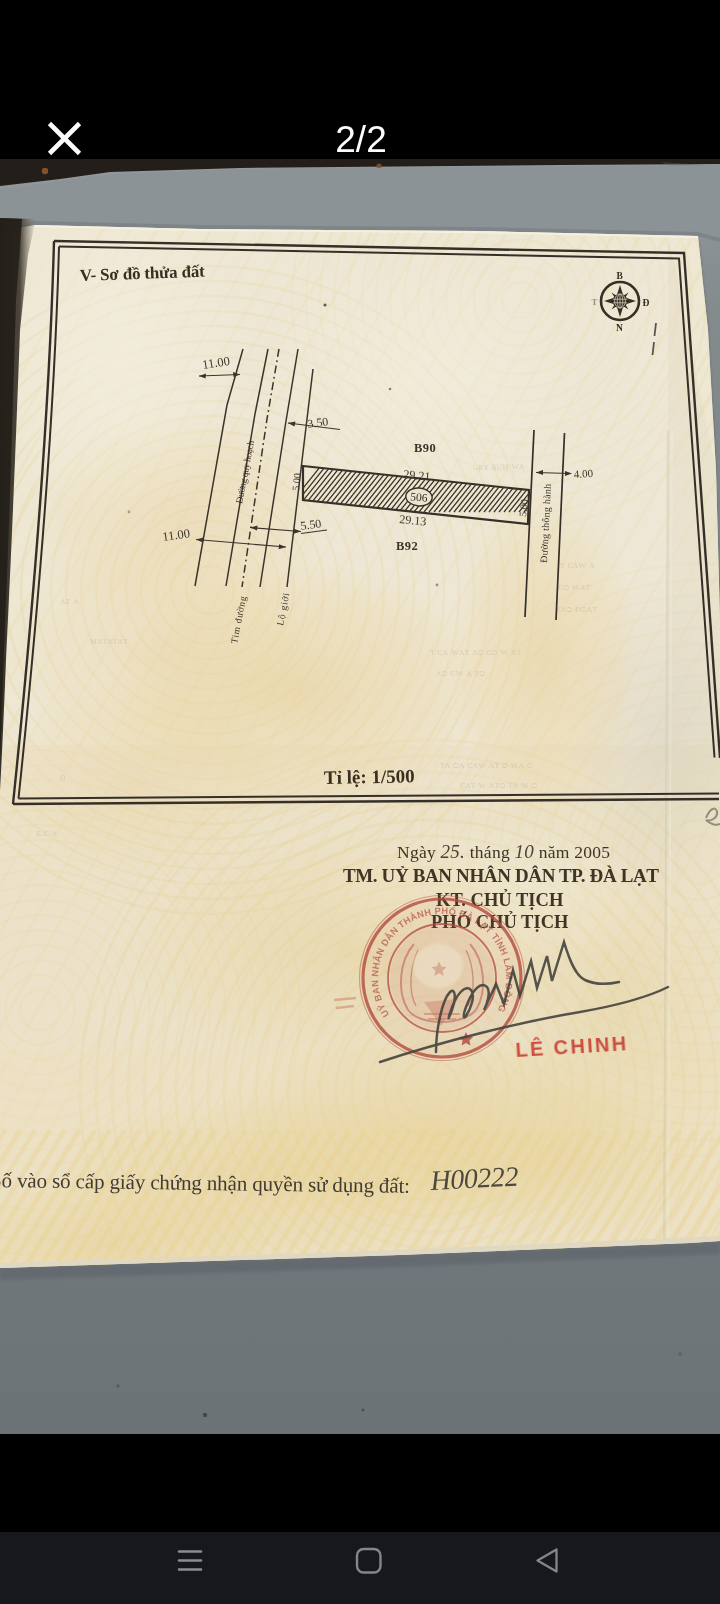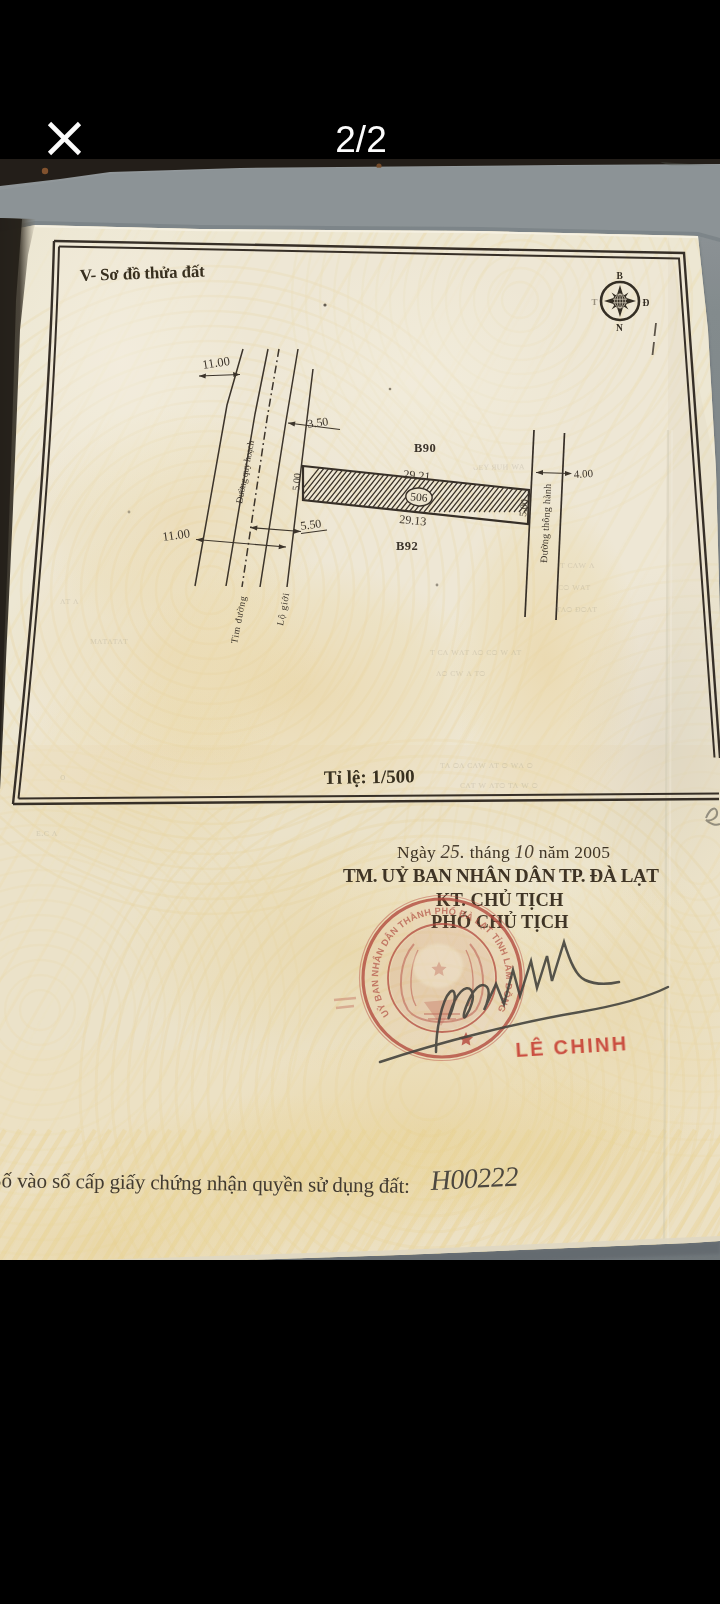--- a/index.html
+++ b/index.html
@@ -1,16 +1,16 @@
 <!DOCTYPE html>
 <html><head>
 <meta charset="utf-8">
 <style>
 html,body{margin:0;padding:0;background:#000;}
-.page{position:relative;width:720px;height:1260px;background:#000;overflow:hidden;font-family:"Liberation Serif",serif;}
+.page{position:relative;width:720px;height:1604px;background:#000;overflow:hidden;font-family:"Liberation Serif",serif;}
 svg{display:block}
 .photo-soft{position:absolute;left:0;top:159px;width:720px;height:1275px;background:rgba(232,214,168,0.05);pointer-events:none;}
 svg.main{filter:blur(0.35px);}
 </style>
 </head>
 <body>
 <div class="page">
 
 <svg class="main" width="720" height="1604" viewBox="0 0 720 1604">
 <defs>

